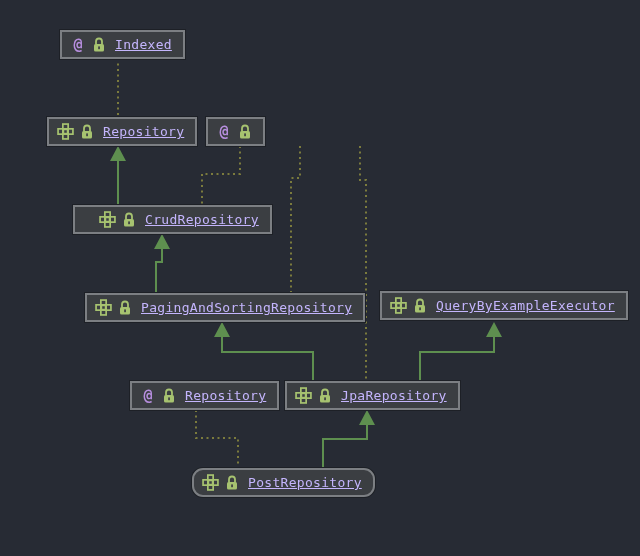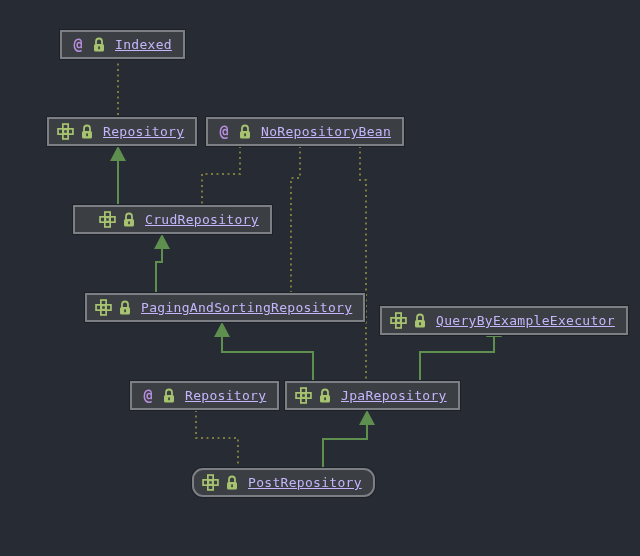--- a/index.html
+++ b/index.html
@@ -41,21 +41,21 @@
     width:16px;height:16px;
     line-height:16px;
   }
   .icon svg{display:block;}
   
   #n-indexed        {left:60px;  top:30px;}
   #n-repo-if        {left:47px;  top:117px;}
   #n-norepobean     {left:206px; top:117px;}
   #n-crud           {left:73px;  top:205px;padding-left:24px;}
   #n-paging         {left:85px;  top:293px;}
-  #n-qbe            {left:380px; top:306px;}
+  #n-qbe            {left:380px; top:291px;}
   #n-repo-anno      {left:130px; top:381px;}
   #n-jpa            {left:285px; top:381px;}
   #n-post           {left:192px; top:468px;border-radius:11px;}
   .ext{stroke:#5e8f4f;stroke-width:2;fill:none;}
   .ext-head{fill:#5e8f4f;stroke:none;}
   .anno{stroke:#7b7b3d;stroke-width:2;fill:none;stroke-dasharray:2 3.5;}
 </style>
 </head>
 <body>
 
@@ -127,21 +127,20 @@
 
   <div class="node" id="n-norepobean">
     <span class="icon annotation">@</span>
     <span class="icon">
       <svg width="14" height="16" viewBox="0 0 14 16">
           <path d="M4 7 V4.6 a3 3.1 0 0 1 6 0 V7" stroke="#a7c370" stroke-width="1.8" fill="none"></path>
           <rect x="2" y="7" width="10" height="7.5" rx="1.5" fill="#a7c370"></rect>
           <rect x="6.2" y="9.4" width="1.7" height="2.8" fill="#3b3e42"></rect>
         </svg>
     </span>
-    <span class="label">NoRepositoryBean</span>
   </div>
 
   <div class="node" id="n-crud">
     <span class="icon">
       <svg width="17" height="17" viewBox="0 0 16 16">
           <g stroke="#a7c370" stroke-width="1.6" fill="none">
             <rect x="1" y="5.5" width="5" height="5"></rect>
             <rect x="5.5" y="5.5" width="5" height="5"></rect>
             <rect x="10" y="5.5" width="5" height="5"></rect>
             <rect x="5.5" y="1" width="5" height="5"></rect>

